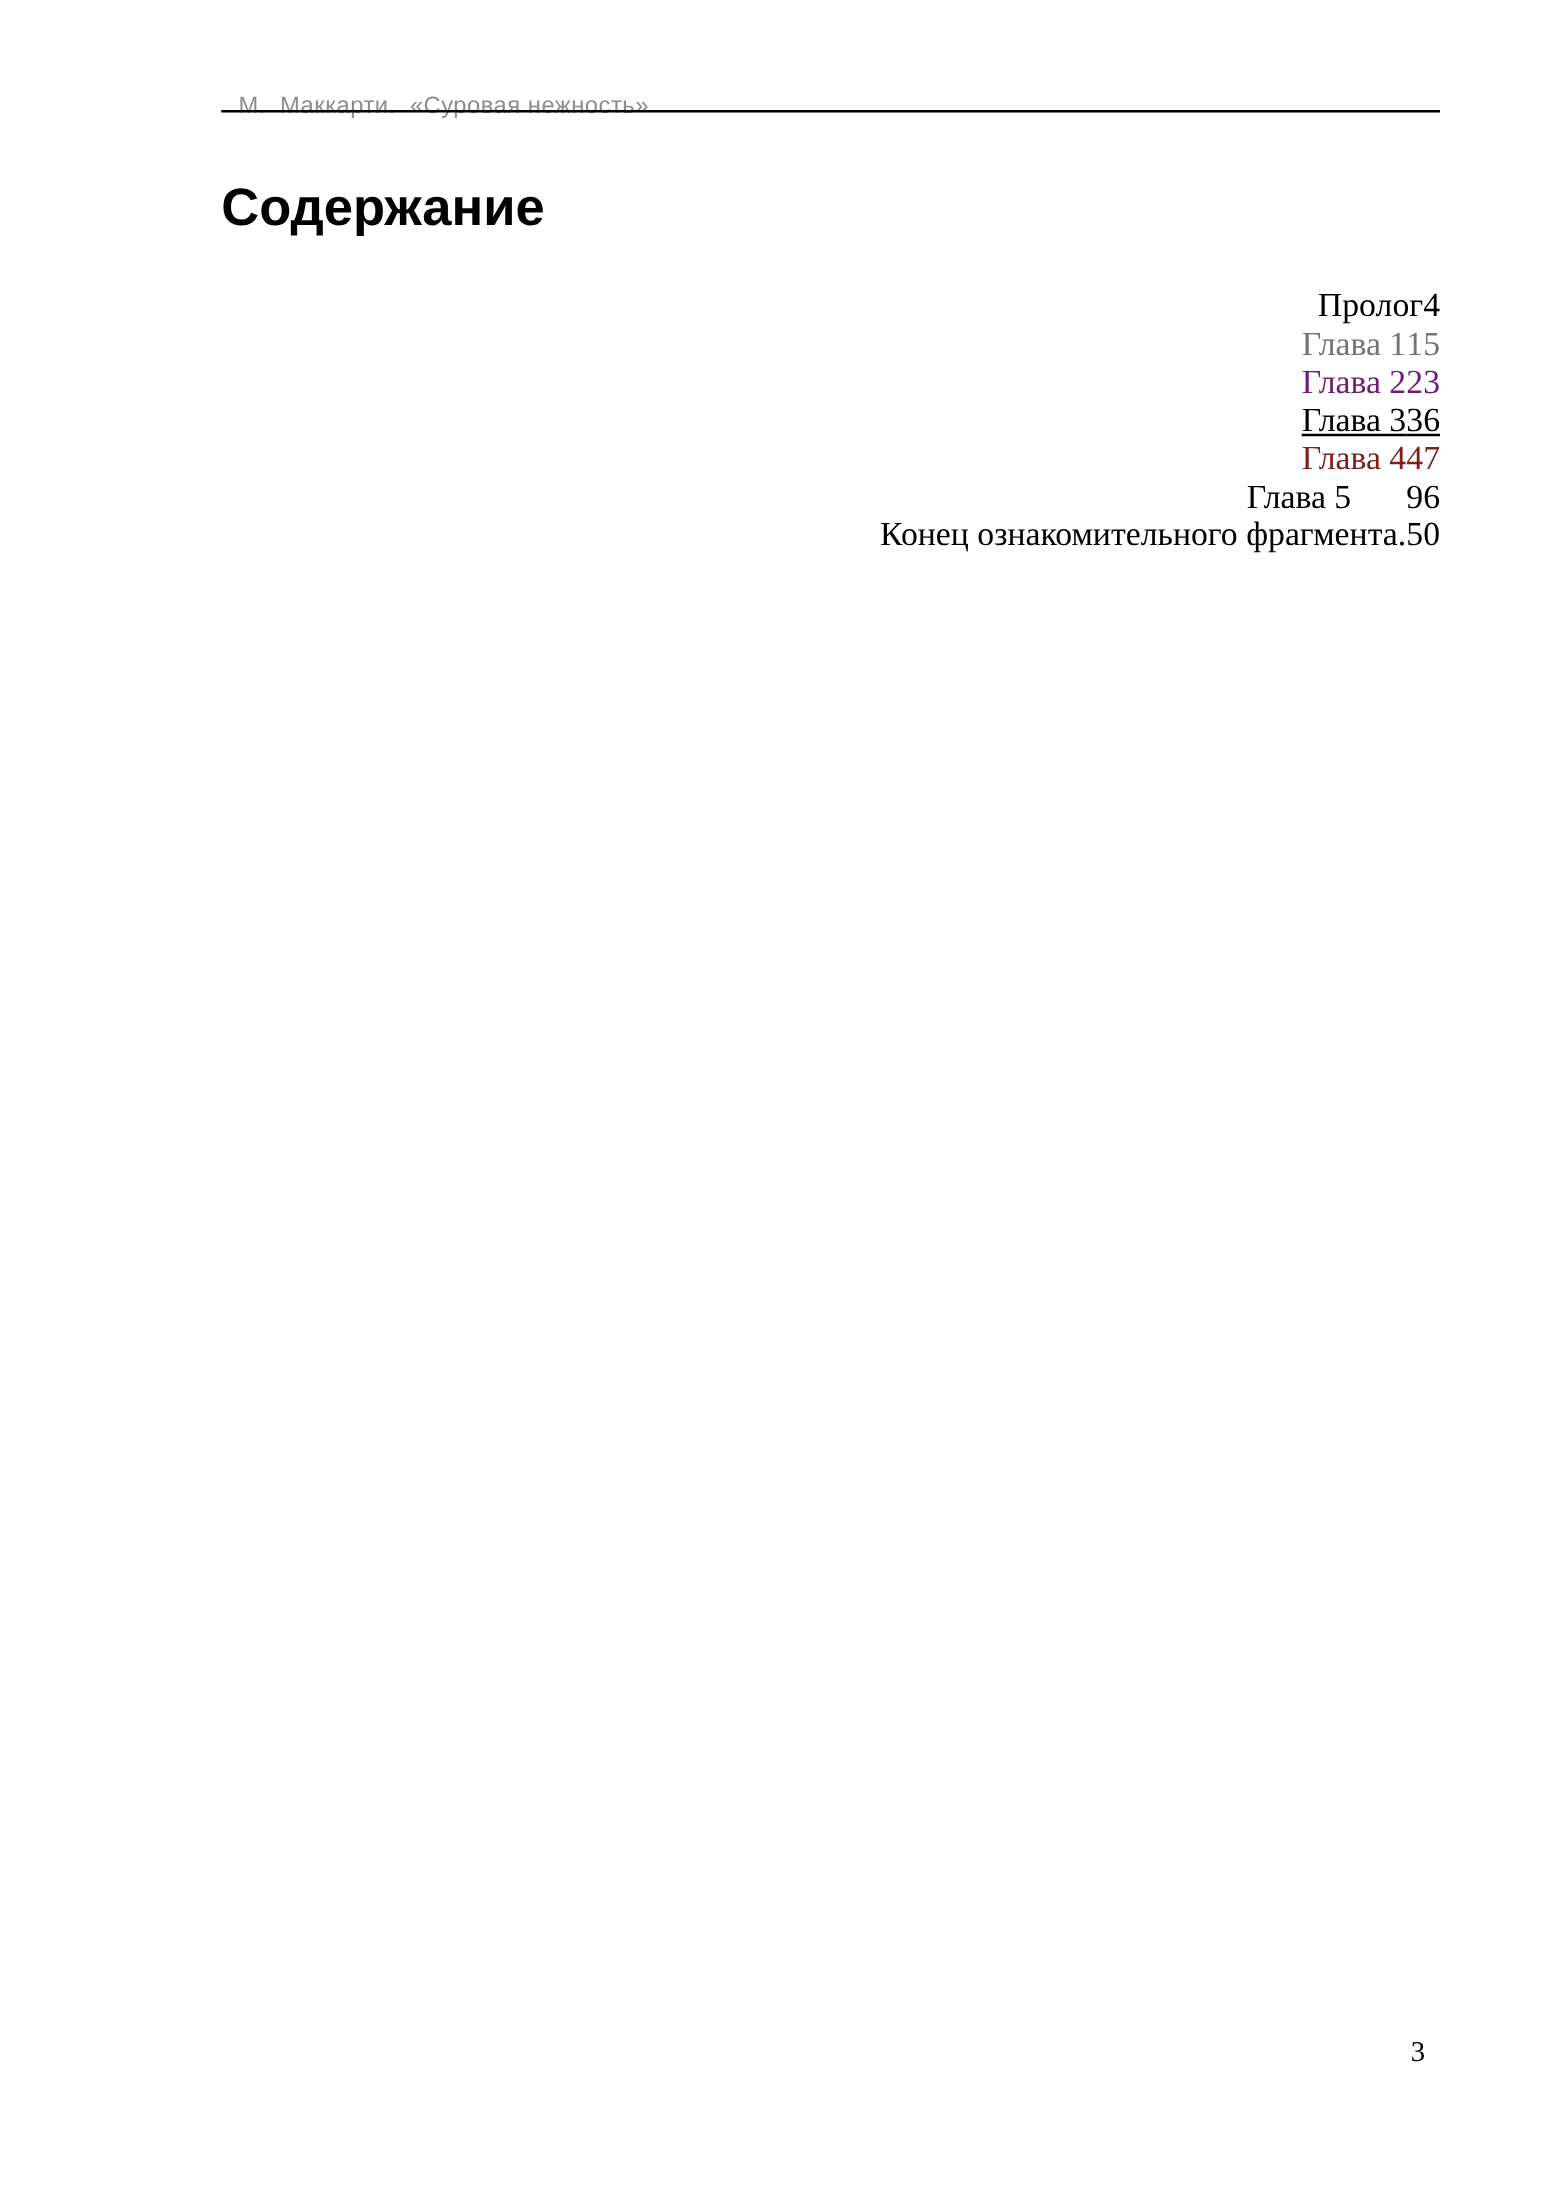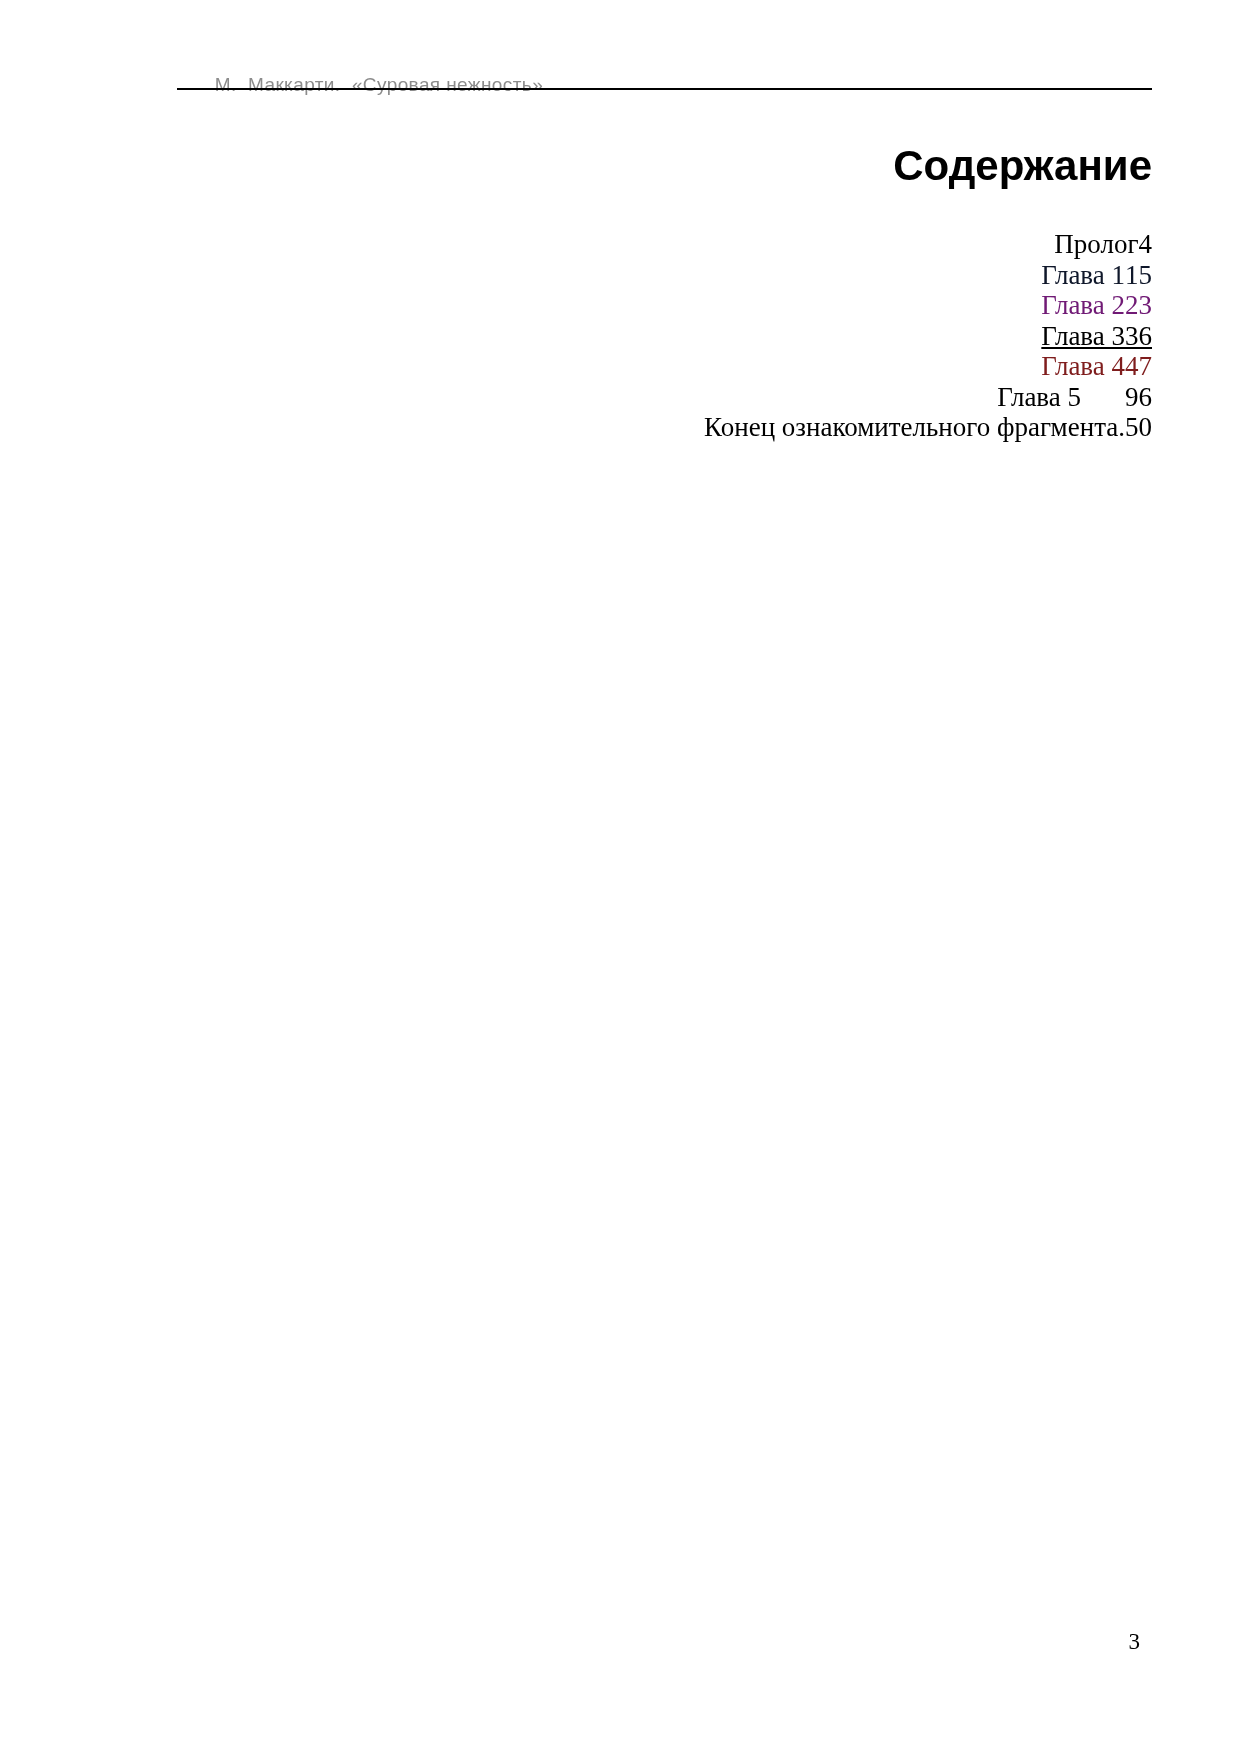--- a/index.html
+++ b/index.html
@@ -11,21 +11,21 @@
     position: relative;
     width: 1241px;
     height: 1754px;
     background: #ffffff;
     overflow: hidden;
     font-family: "Liberation Serif", serif;
     color: #000000;
   }
   .running-header {
     position: absolute;
-    left: 192px;
+    left: 168px;
     top: 52px;
     font-family: "Liberation Sans", sans-serif;
     font-size: 19px;
     line-height: 22px;
     color: #8c8c8c;
     letter-spacing: 0.4px;
     white-space: pre; 
   }
   .header-rule {
     position: absolute;
@@ -34,21 +34,21 @@
     width: 975px;
     height: 2px;
     background: #000000;
   }
   .toc-title {
     position: absolute;
     left: 177px;
     top: 144px;
     width: 975px;
     margin: 0;
-    text-align: right;
+    text-align: left;
     font-family: "Liberation Sans", sans-serif;
     font-weight: 700;
     font-size: 42px;
     line-height: 44px;
     color: #000000;
   }
   .toc {
     position: absolute;
     left: 233px;
     top: 229px;
@@ -94,21 +94,21 @@
   <div class="header-rule" style="background: rgb(0, 0, 0);"></div>
 
   <h1 class="toc-title" style="color: rgb(0, 0, 0);">Содержание</h1>
 
   <nav class="toc" id="toc">
   <div class="toc-row" style="color: rgb(0, 0, 0);">
     <span class="toc-label">Пролог</span>
     <span class="toc-page">4</span>
   </div>
 
-  <div class="toc-row" style="color: #0f172a;">
+  <div class="toc-row" style="color: #737373;">
     <span class="toc-label">Глава 1</span>
     <span class="toc-page">15</span>
   </div>
 
   <div class="toc-row" style="color: #701a75; margin-left: 44px;">
     <span class="toc-label">Глава 2</span>
     <span class="toc-page">23</span>
   </div>
 
   <div class="toc-row" style="color: rgb(0, 0, 0); text-decoration: underline;">

